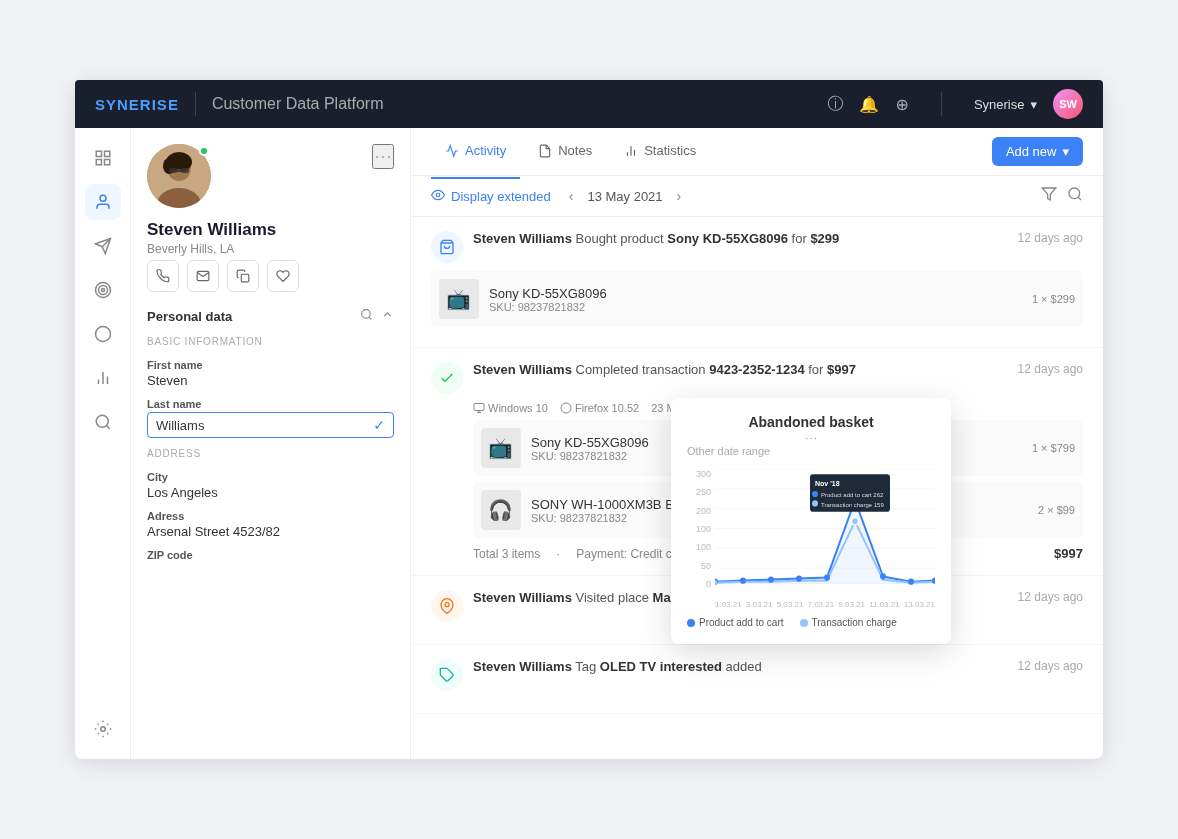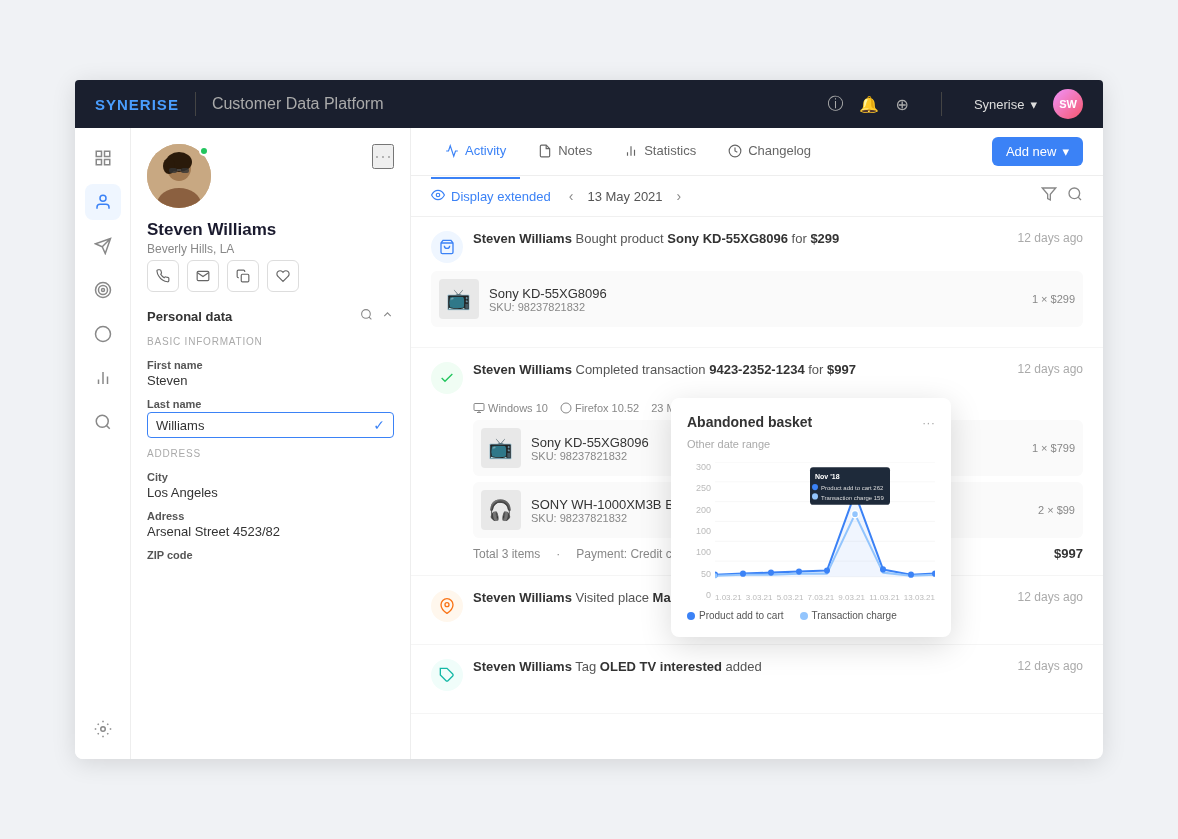--- a/index.html
+++ b/index.html
@@ -325,33 +325,33 @@
       background: #fff;
       border-radius: 8px;
       box-shadow: 0 8px 32px rgba(0,0,0,0.15);
       padding: 16px;
       z-index: 50;
     }
     .popup-header {
       display: flex;
       align-items: center;
       justify-content: space-between;
-      margin-bottom: 8px;
+      flex-direction: column;
     }
     .popup-title { font-size: 14px; font-weight: 600; color: #333; }
     .popup-menu { color: #aaa; cursor: pointer; }
     .popup-subtitle { font-size: 11px; color: #aaa; margin-bottom: 12px; }
 
     
     .chart-area { height: 140px; position: relative; margin-bottom: 8px; }
     .chart-y-labels {
       position: absolute;
       left: 0;
       top: 0;
-      bottom: 2px;
+      bottom: 20px;
       width: 28px;
       display: flex;
       flex-direction: column;
       justify-content: space-between;
       align-items: flex-end;
       padding-right: 4px;
     }
     .chart-y-label { font-size: 9px; color: #bbb; }
     .chart-inner {
       position: absolute;
@@ -584,27 +584,20 @@
             <span>Notes</span>
           </div>
           <div class="tab">
             <svg width="14" height="14" viewBox="0 0 24 24" fill="none" stroke="currentColor" stroke-width="2">
                 <line x1="18" y1="20" x2="18" y2="10"></line>
                 <line x1="12" y1="20" x2="12" y2="4"></line>
                 <line x1="6" y1="20" x2="6" y2="14"></line>
               </svg>
             <span>Statistics</span>
           </div>
-          <div class="tab">
-            <svg width="14" height="14" viewBox="0 0 24 24" fill="none" stroke="currentColor" stroke-width="2">
-                <circle cx="12" cy="12" r="10"></circle>
-                <polyline points="12 6 12 12 16 14"></polyline>
-              </svg>
-            <span>Changelog</span>
-          </div>
         </div>
         <button class="add-new-btn">
           <span>Add new</span>
           <span>▾</span>
         </button>
       </div>
 
       <div class="activity-toolbar">
         <div class="display-extended">
           <span class="display-extended-icon">

